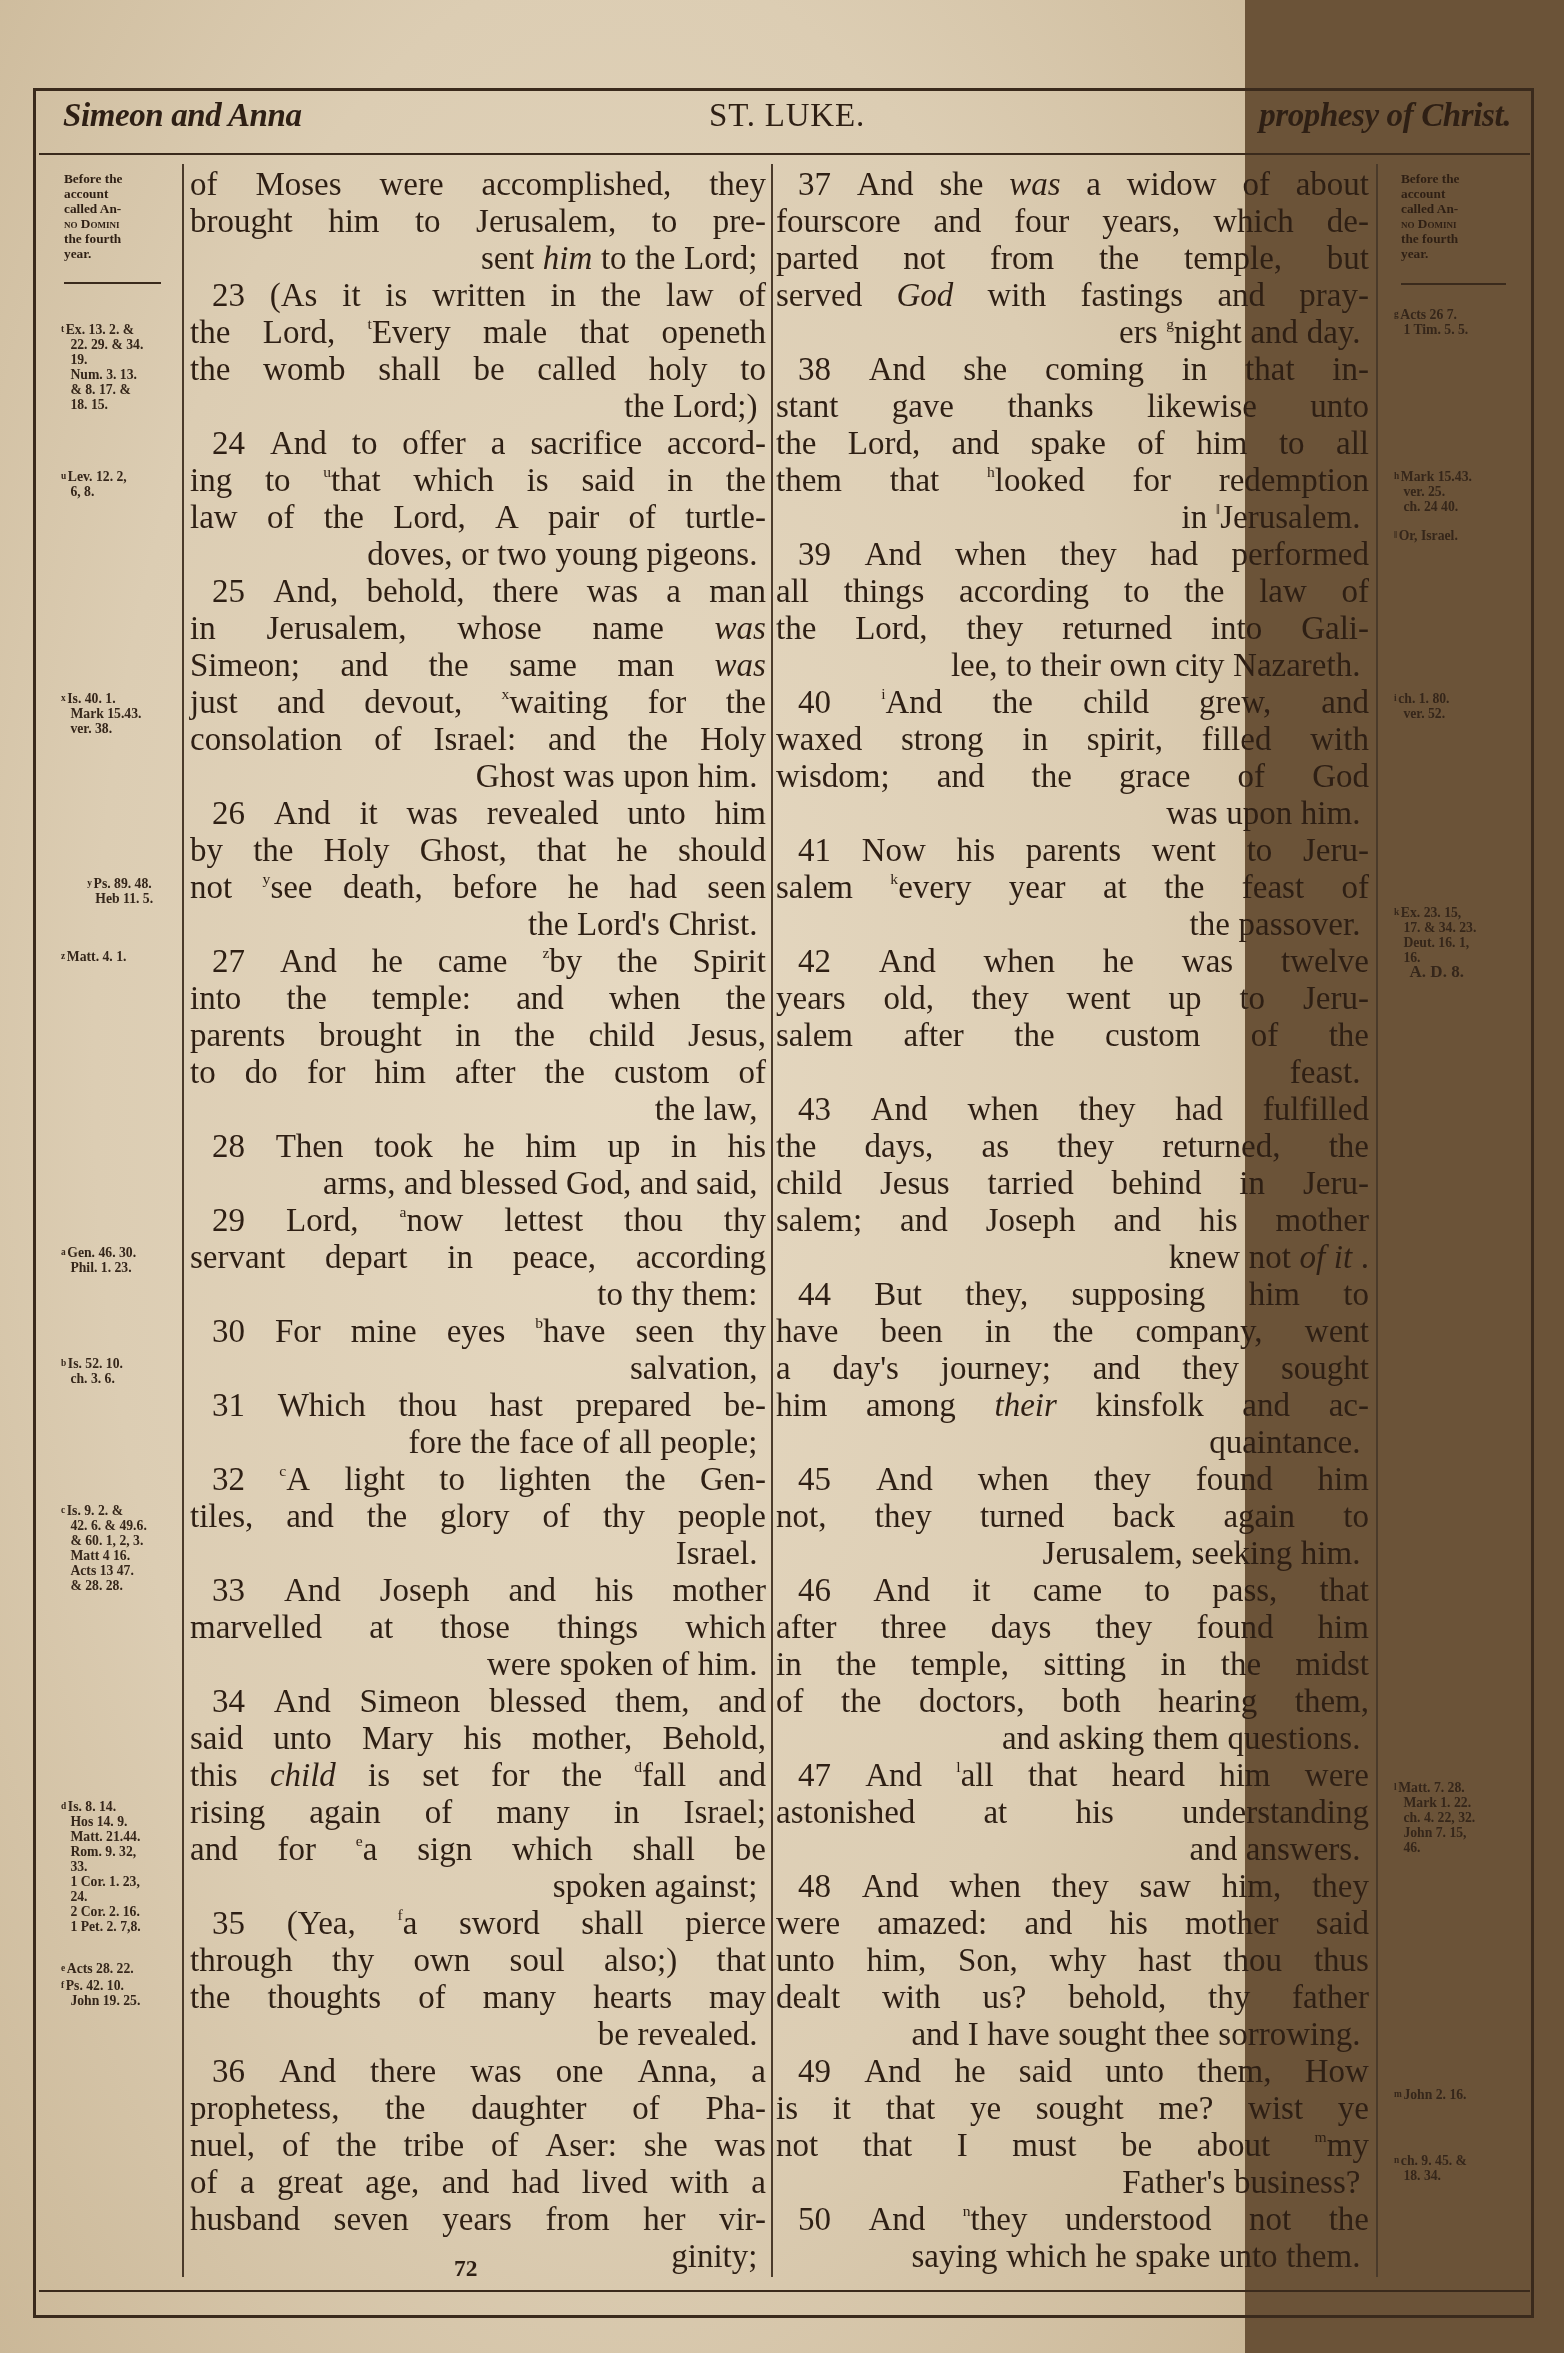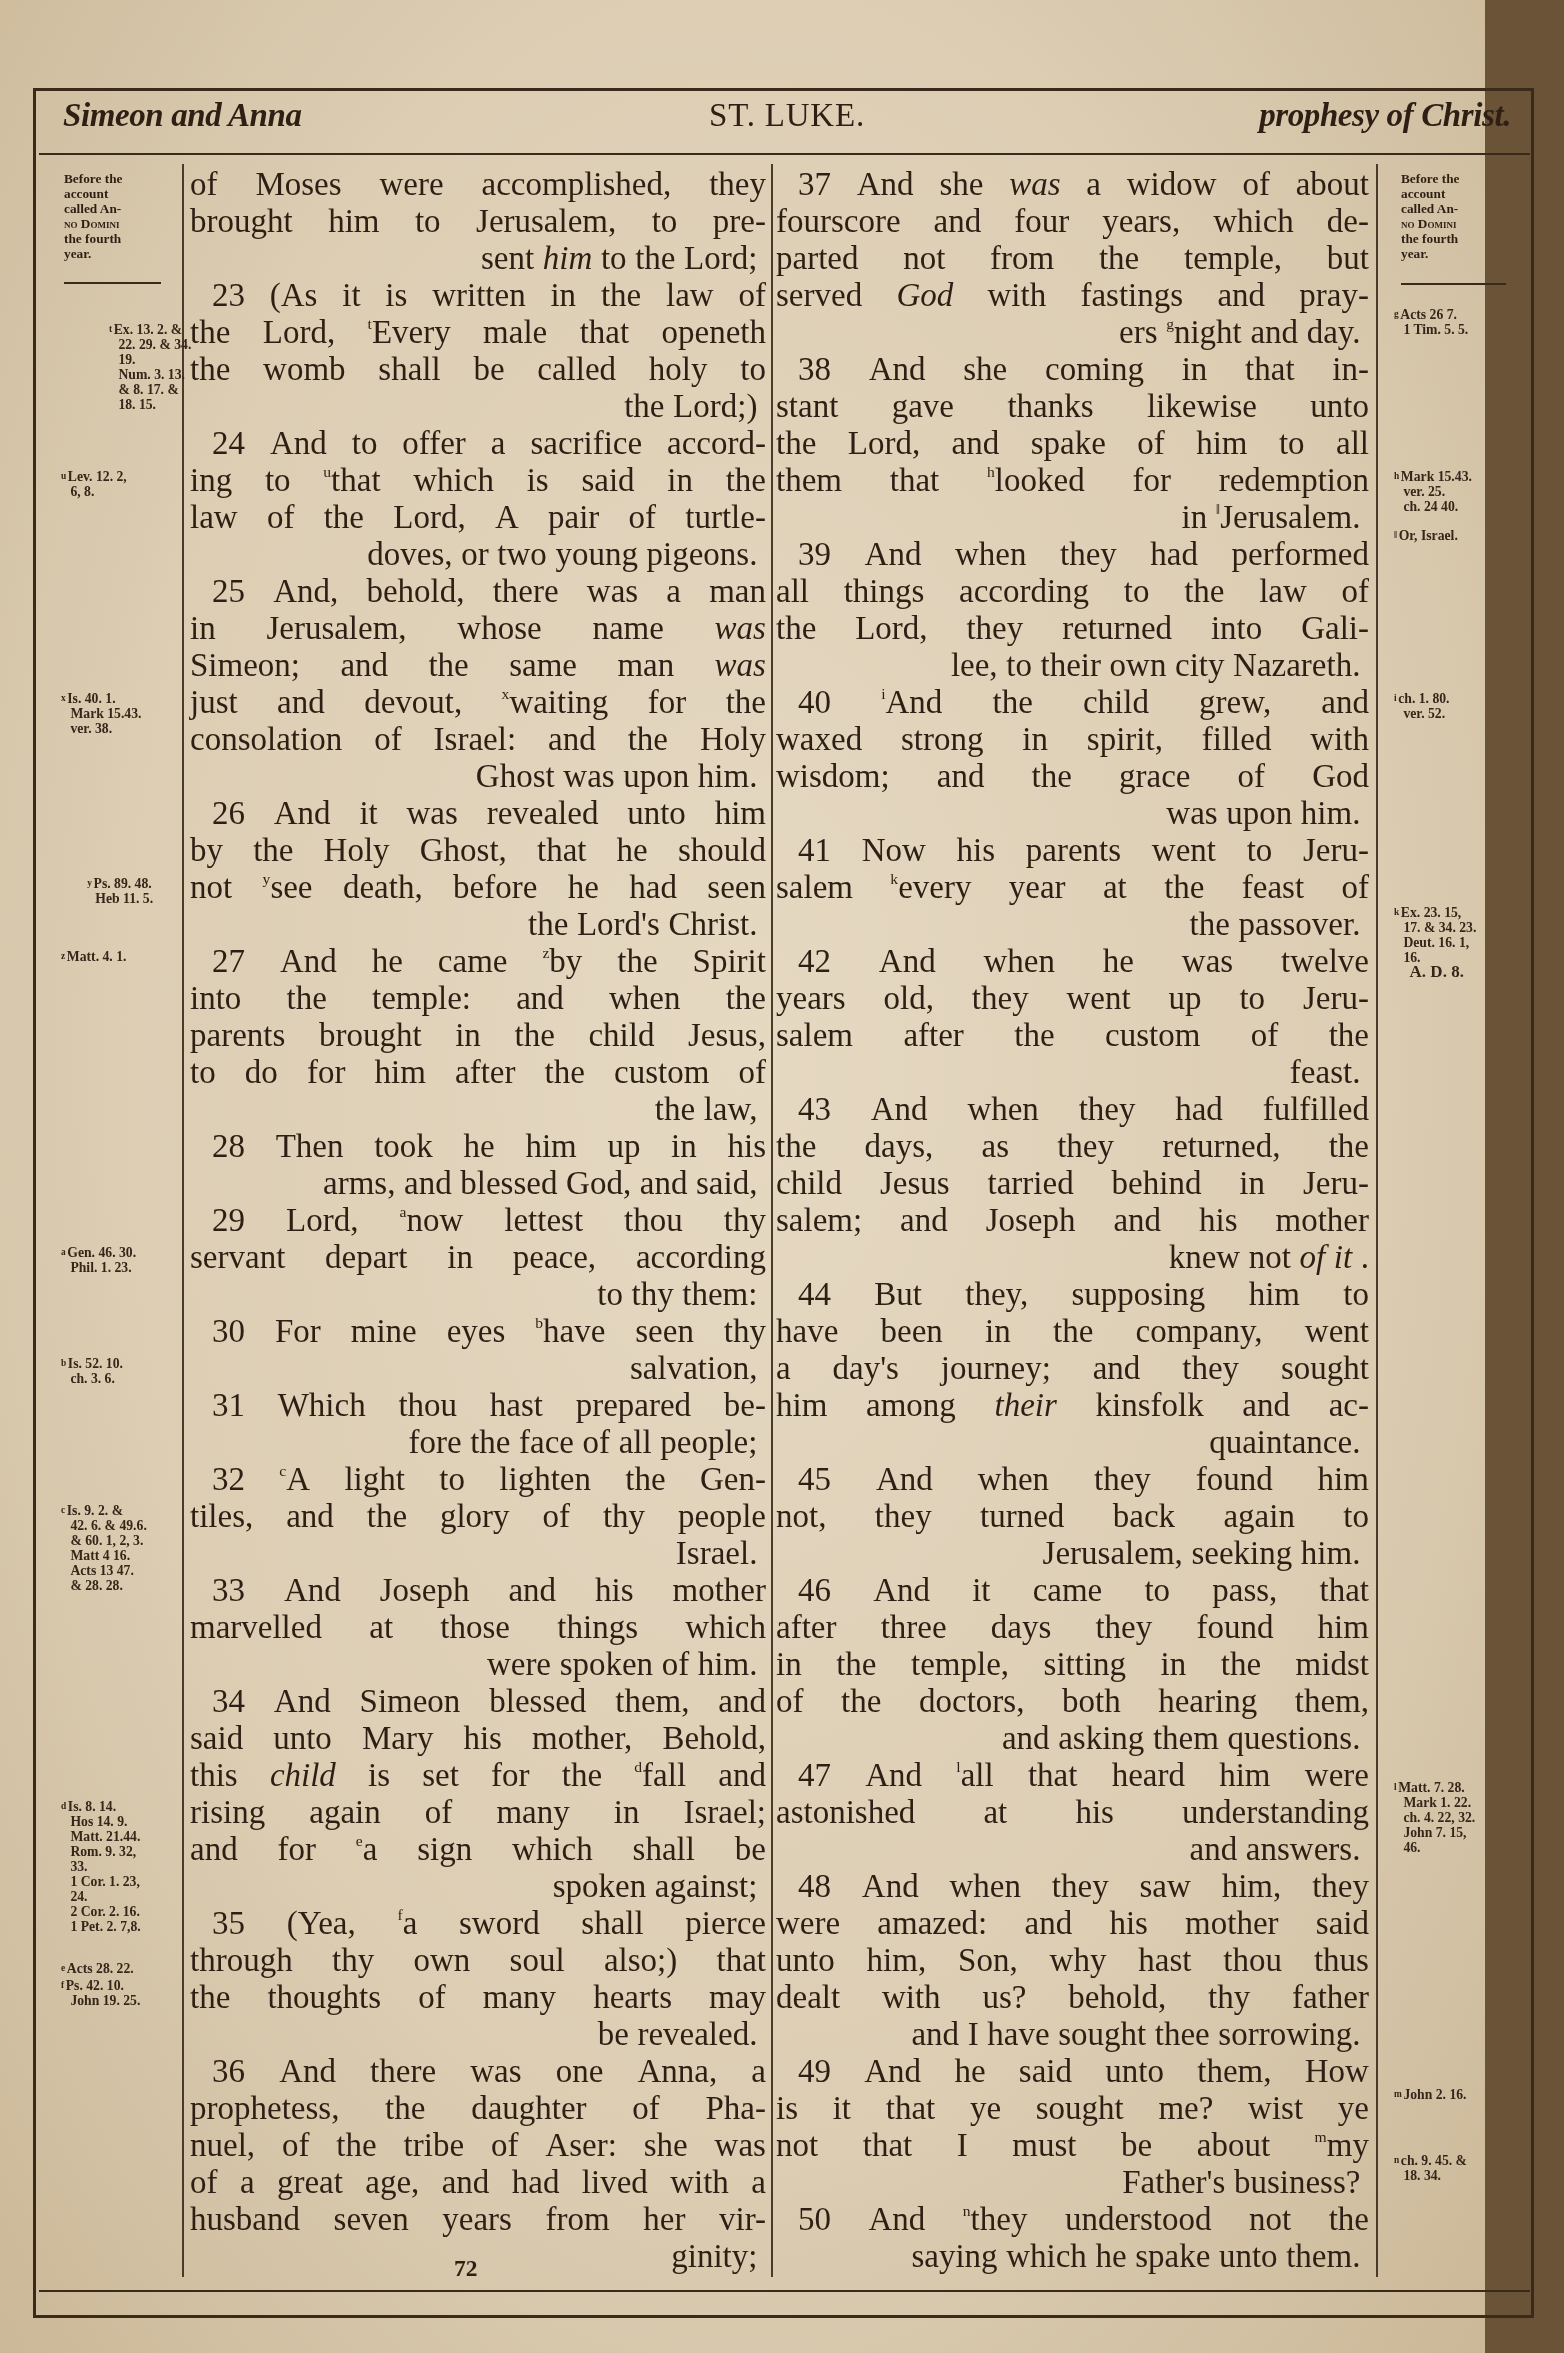--- a/index.html
+++ b/index.html
@@ -4,21 +4,21 @@
 <style>
   html, body { margin: 0; padding: 0; }
   body {
     width: 1565px; height: 2354px;
     background: #6b5338;
     position: relative; overflow: hidden;
     font-family: "Liberation Serif", "DejaVu Serif", serif;
     color: #2e1f14;
   }
   .page {
-    position: absolute; left: 0; top: 0; width: 1485px; height: 2354px;
+    position: absolute; left: 0; top: 0; width: 1245px; height: 2354px;
     background: radial-gradient(ellipse at 50% 45%, #e6d9c2 0%, #dccdb3 60%, #cbb898 100%);
   }
   .frame {
     position: absolute; left: 33px; top: 88px; width: 1501px; height: 2230px;
     border: 3.1px solid #3a2a1c; box-sizing: border-box;
   }
   .header {
     position: absolute; left: 63px; top: 92px; width: 1448px; height: 50px;
     font-size: 33px;
   }
@@ -68,21 +68,21 @@
   <div class="caption" id="lcap" style="left:64px; top:171px; width:110px;">
       <div>Before the</div>
       <div>account</div>
       <div>called An-</div>
       <div class="sc">no Domini</div>
       <div>the fourth</div>
       <div>year.</div>
     </div>
   <div class="caption-rule" style="left:64px; top:282px; width:97px;"></div>
   <div class="margin-col" id="lmargin" style="left:61px; top:166px; width:117px;">
-      <div class="note" style="top: 156px; margin-left: 48px;"><span class="mk">t</span><span class="ln first">Ex. 13. 2. &amp;</span><br><span class="ln">22. 29. &amp; 34.</span><span class="ln">19.</span><span class="ln">Num. 3. 13.</span><span class="ln">&amp; 8. 17. &amp;</span><span class="ln">18. 15.</span></div>
+      <div class="note" style="top: 156px;"><span class="mk">t</span><span class="ln first">Ex. 13. 2. &amp;</span><br><span class="ln">22. 29. &amp; 34.</span><span class="ln">19.</span><span class="ln">Num. 3. 13.</span><span class="ln">&amp; 8. 17. &amp;</span><span class="ln">18. 15.</span></div>
       <div class="note" style="top: 303px;"><span class="mk">u</span><span class="ln first">Lev. 12. 2,</span><br><span class="ln">6, 8.</span></div>
       <div class="note" style="top: 525px;"><span class="mk">x</span><span class="ln first">Is. 40. 1.</span><br><span class="ln">Mark 15.43.</span><span class="ln">ver. 38.</span></div>
       <div class="note" style="top: 710px; text-align: center;"><span class="mk">y</span><span class="ln first">Ps. 89. 48.</span><br><span class="ln">Heb 11. 5.</span></div>
       <div class="note" style="top: 783px;"><span class="mk">z</span><span class="ln first">Matt. 4. 1.</span></div>
       <div class="note" style="top: 1079px;"><span class="mk">a</span><span class="ln first">Gen. 46. 30.</span><br><span class="ln">Phil. 1. 23.</span></div>
       <div class="note" style="top: 1190px;"><span class="mk">b</span><span class="ln first">Is. 52. 10.</span><br><span class="ln">ch. 3. 6.</span></div>
       <div class="note" style="top: 1337px;"><span class="mk">c</span><span class="ln first">Is. 9. 2. &amp;</span><br><span class="ln">42. 6. &amp; 49.6.</span><span class="ln">&amp; 60. 1, 2, 3.</span><span class="ln">Matt 4 16.</span><span class="ln">Acts 13 47.</span><span class="ln">&amp; 28. 28.</span></div>
       <div class="note" style="top: 1633px;"><span class="mk">d</span><span class="ln first">Is. 8. 14.</span><br><span class="ln">Hos 14. 9.</span><span class="ln">Matt. 21.44.</span><span class="ln">Rom. 9. 32,</span><span class="ln">33.</span><span class="ln">1 Cor. 1. 23,</span><span class="ln">24.</span><span class="ln">2 Cor. 2. 16.</span><span class="ln">1 Pet. 2. 7,8.</span></div>
       <div class="note" style="top: 1795px;"><span class="mk">e</span><span class="ln first">Acts 28. 22.</span></div>
       <div class="note" style="top: 1812px;"><span class="mk">f</span><span class="ln first">Ps. 42. 10.</span><br><span class="ln">John 19. 25.</span></div>

